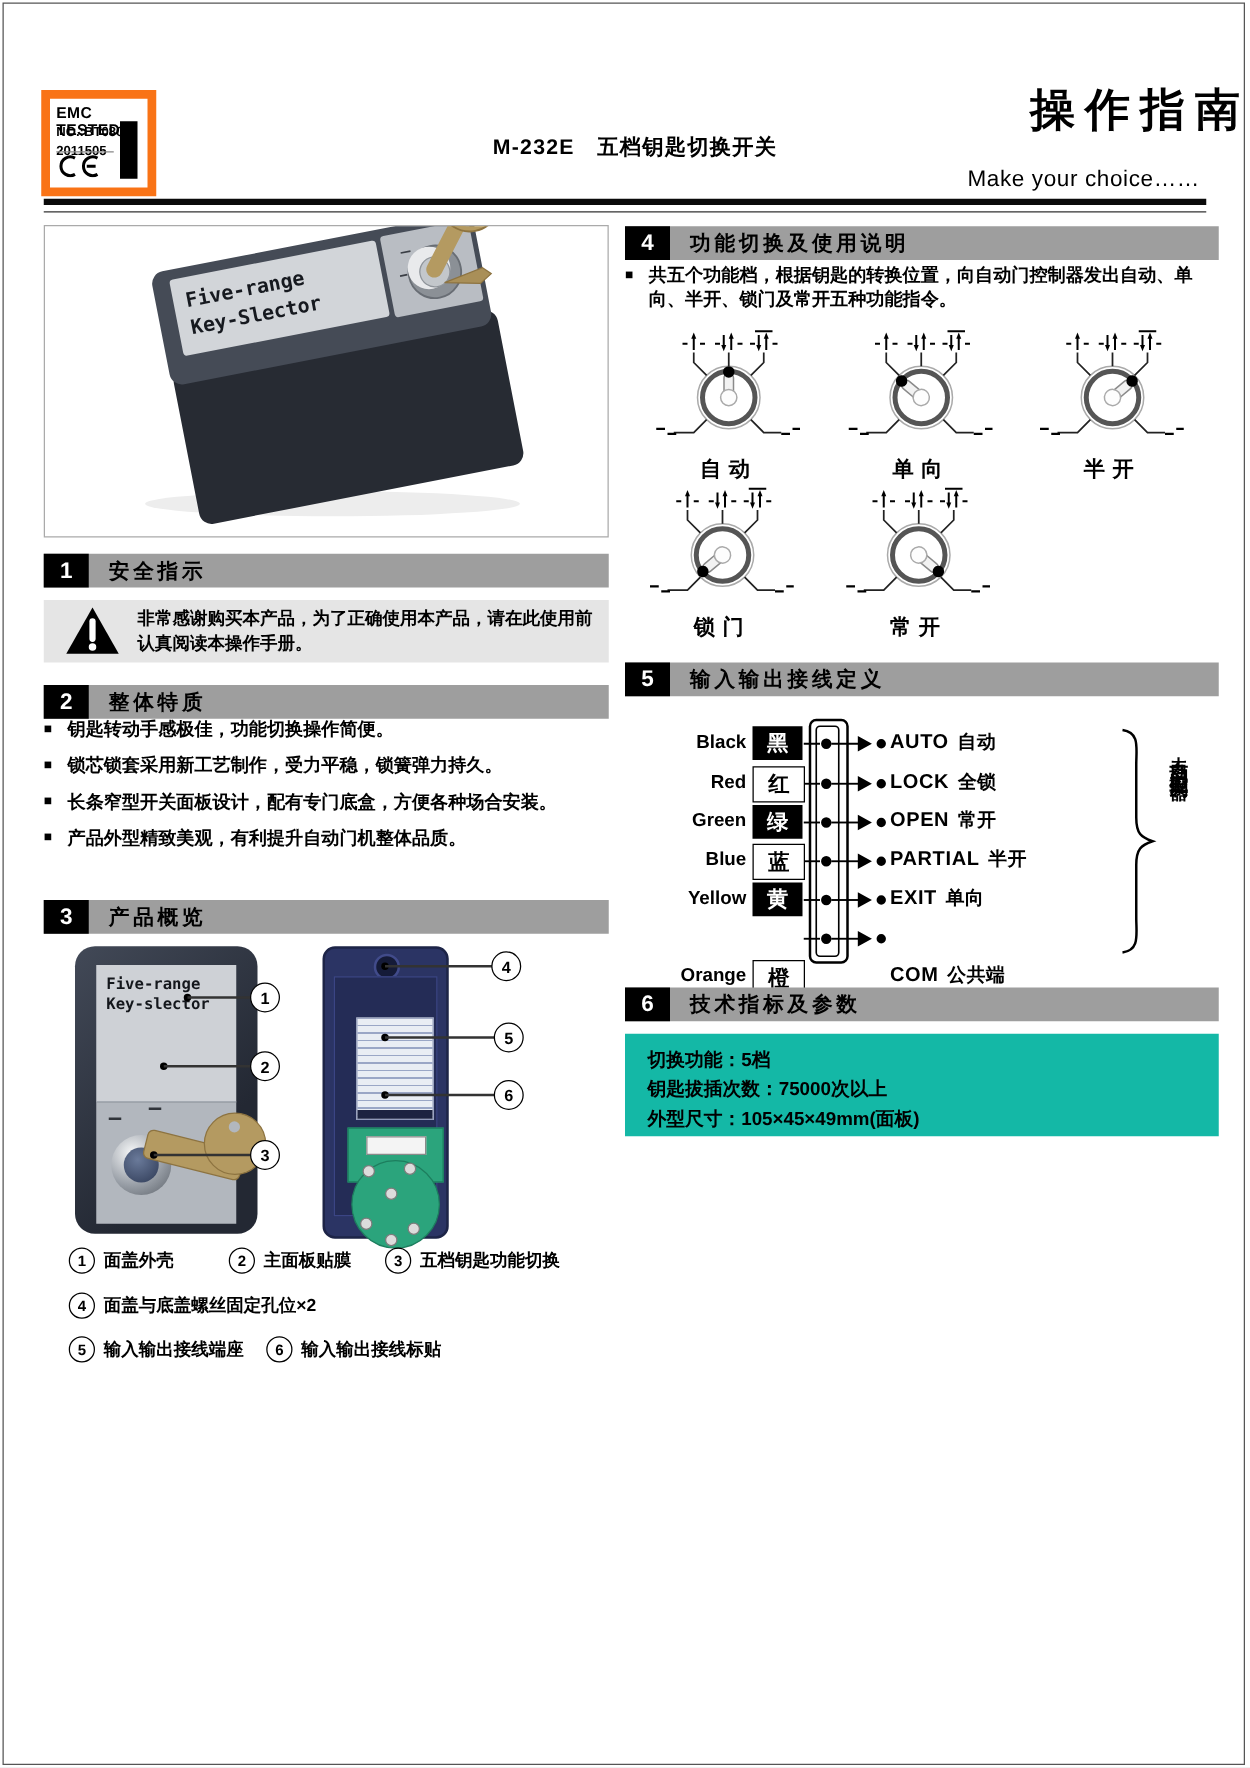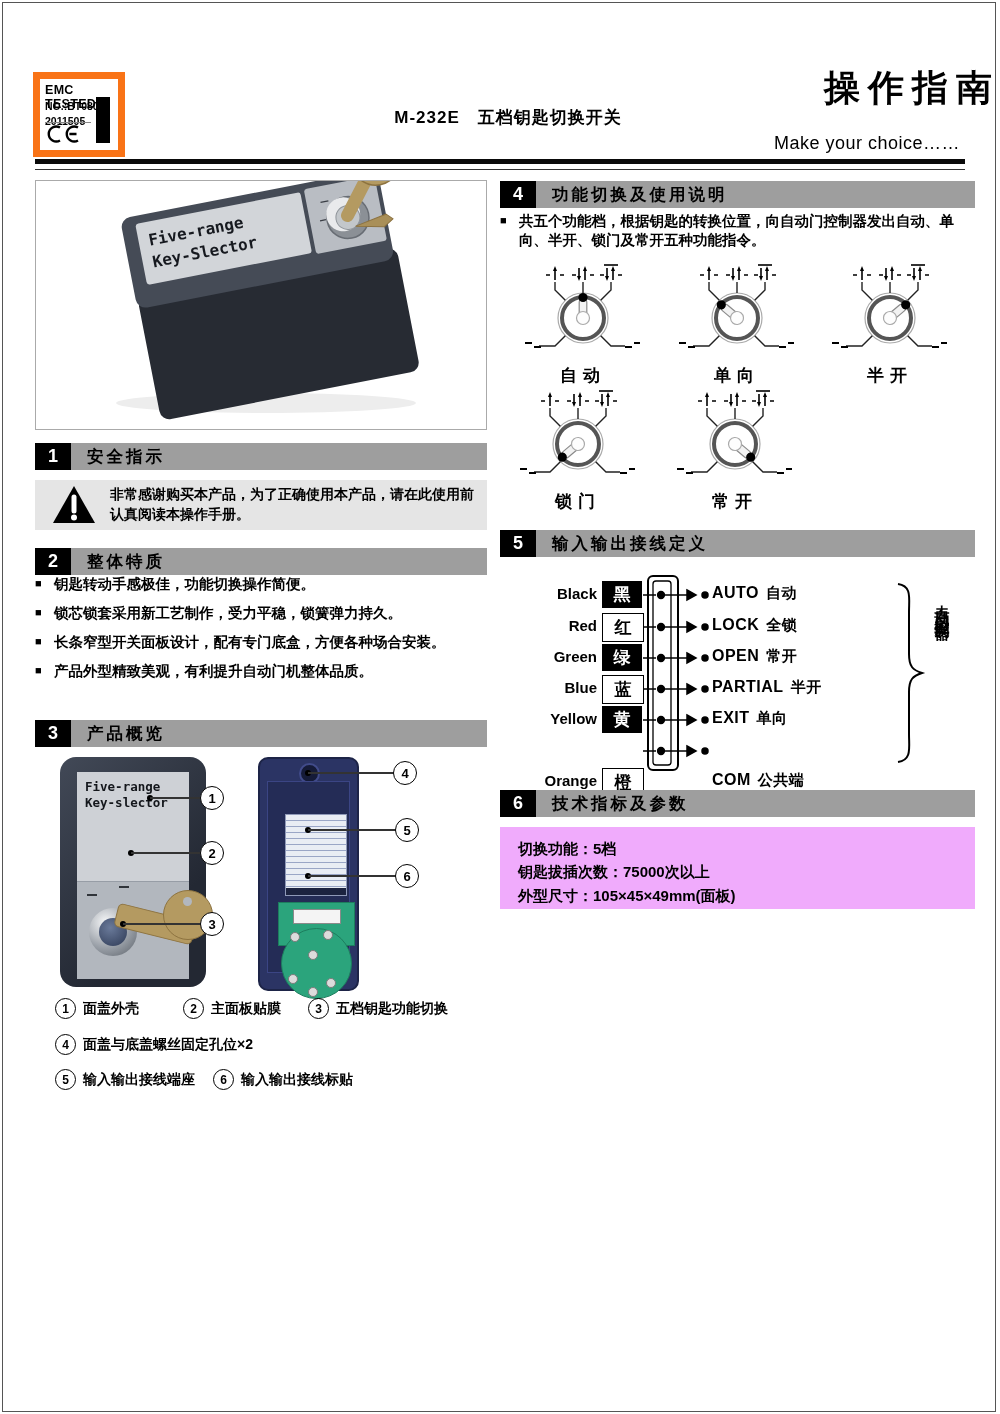--- a/index.html
+++ b/index.html
@@ -95,21 +95,21 @@
   .wbox{position:absolute;left:102px;top:0;width:40px;height:27px;display:flex;align-items:center;
         justify-content:center;font-size:17px;font-weight:bold;}
   .wbox.dark{background:#000;color:#fff;}
   .wbox.light{background:#fff;color:#000;border:1.5px solid #000;}
   .wsig{position:absolute;left:212px;top:3px;font-size:16px;font-weight:bold;letter-spacing:.5px;}
   .wfn{margin-left:7px;font-size:15px;}
   .wdest{position:absolute;left:432px;top:25px;height:170px;writing-mode:vertical-rl;
          font-size:15px;font-weight:bold;letter-spacing:3px;}
 
   
-  .spec-box{position:absolute;left:500px;top:827px;width:475px;height:82px;background:#f0abfc;
+  .spec-box{position:absolute;left:500px;top:827px;width:475px;height:82px;background:#14b8a6;
             padding:10px 17px 0 18px;box-sizing:border-box;}
   .spec-line{font-size:15px;font-weight:bold;line-height:1.55;}
 </style>
 </head>
 <body>
 
 <svg width="0" height="0" style="position:absolute" aria-hidden="true">
   <defs>
     <symbol id="dial-base" viewBox="0 0 120 100">
       <circle cx="60" cy="56" r="25" fill="none" stroke="#aaa" stroke-width="1.2"></circle>

